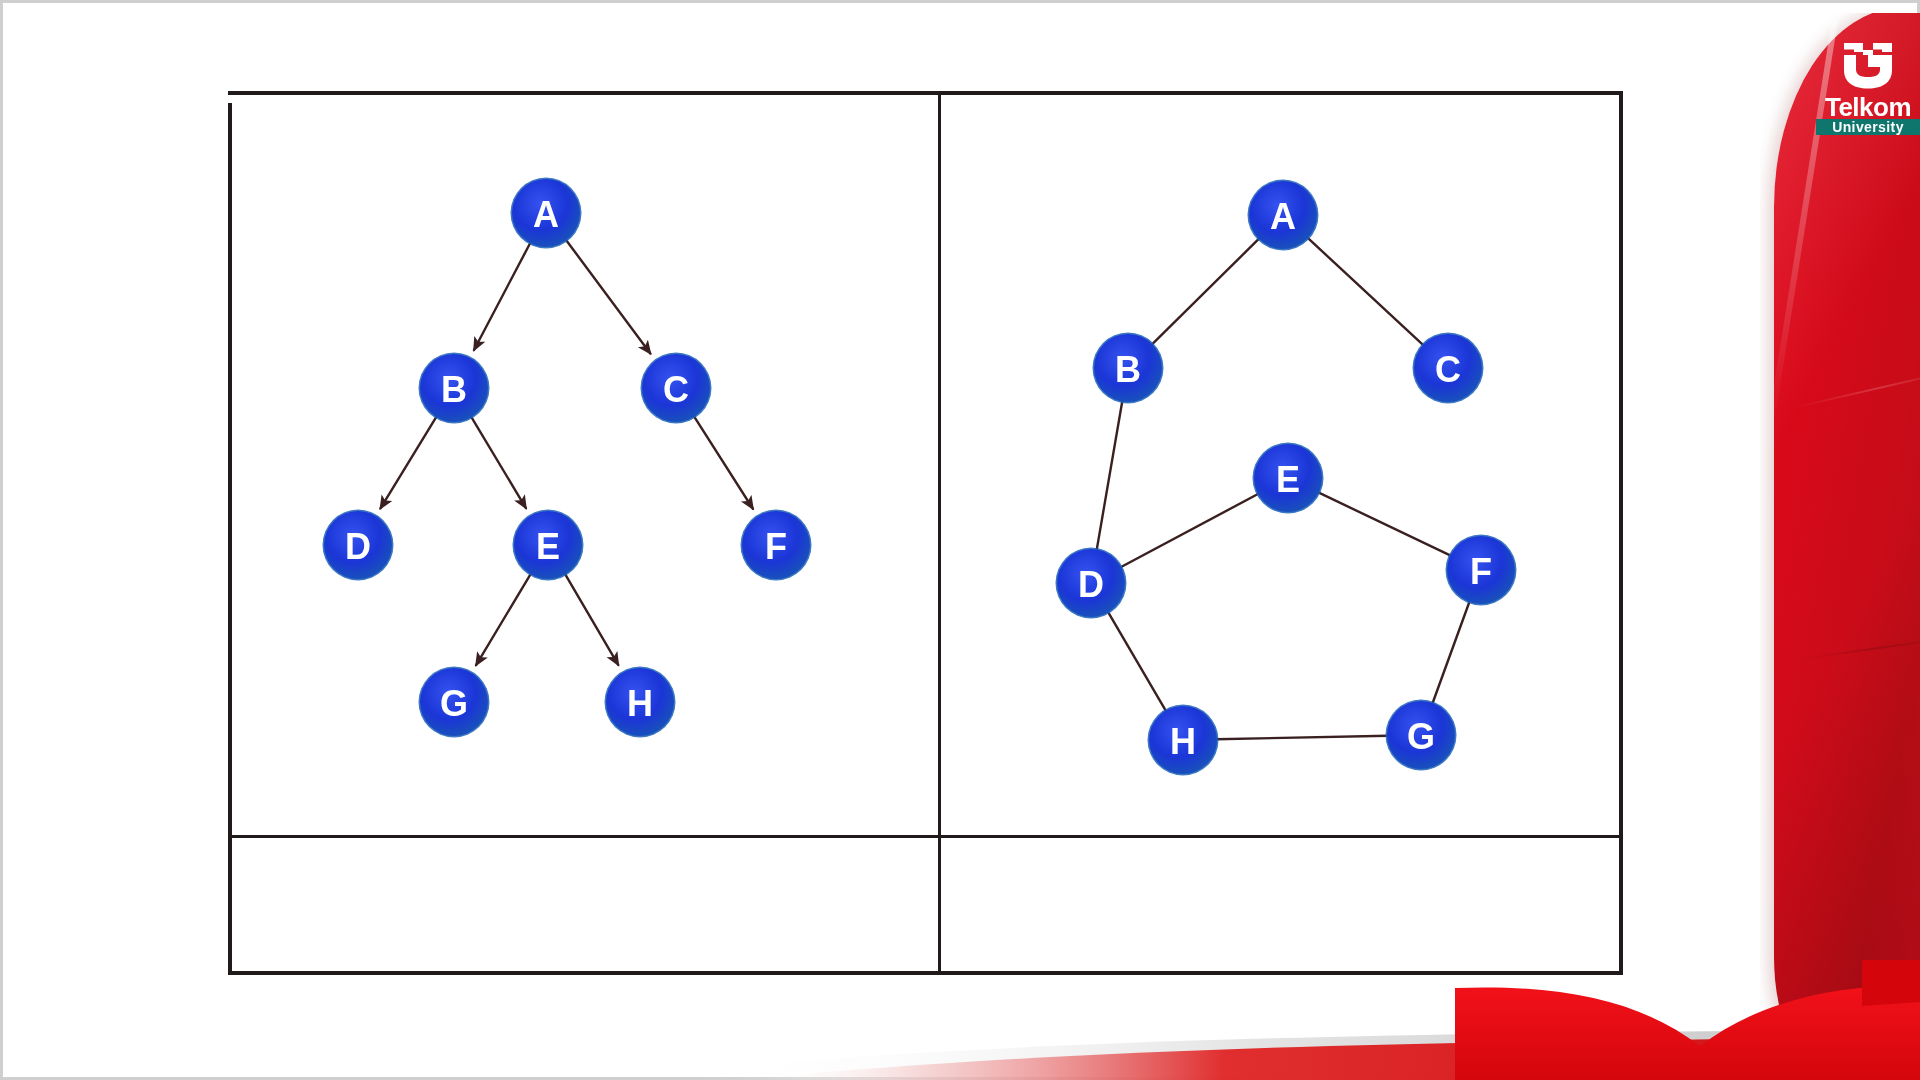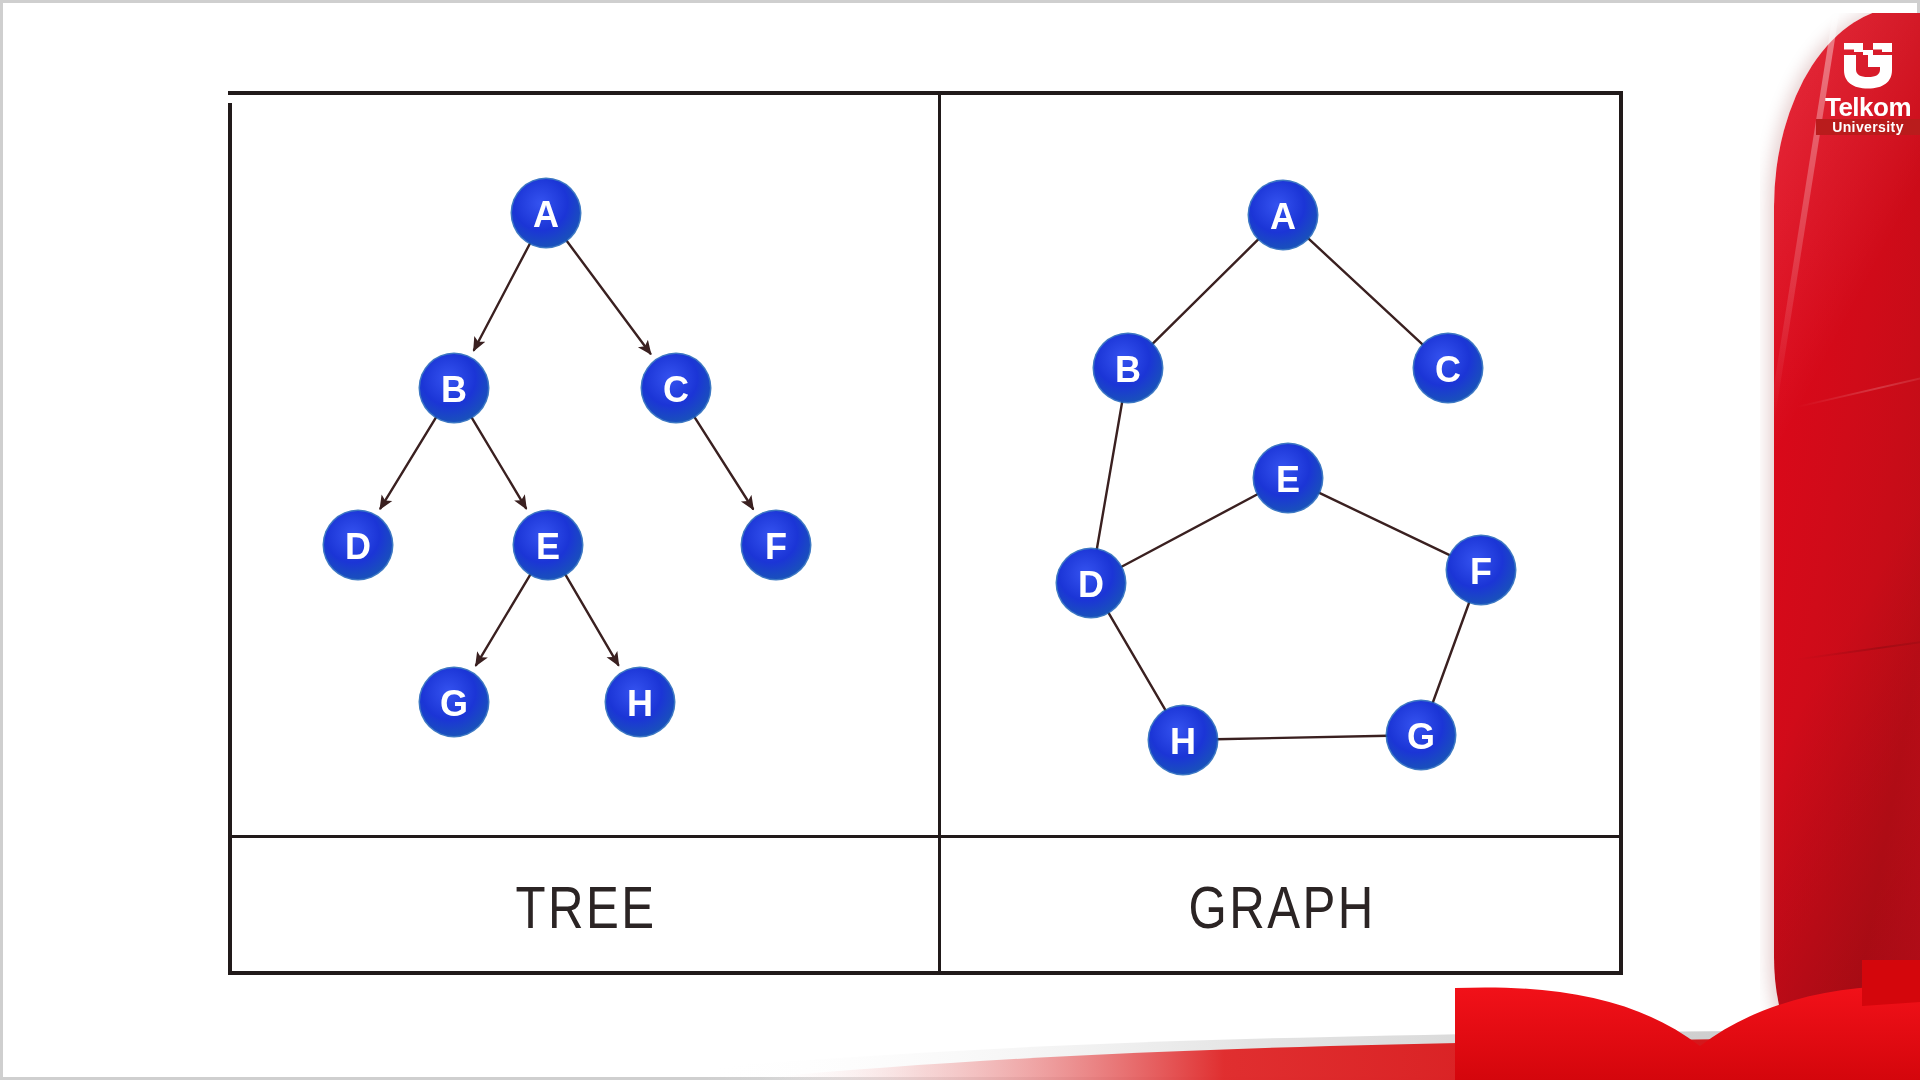--- a/index.html
+++ b/index.html
@@ -167,21 +167,21 @@
     letter-spacing: -0.5px;
   }
   .logo-sub {
     font-family: "Liberation Sans", sans-serif;
     font-weight: bold;
     font-size: 14px;
     line-height: 16px;
     text-align: center;
     color: #ffffff;
     letter-spacing: 0.4px;
-    background: #b91c1c;
+    background: #0f766e;
   }
 
   
   .bottom-deco {
     position: absolute;
     left: 0;
     bottom: 0;
     width: 1920px;
     height: 120px;
     overflow: hidden;
@@ -320,28 +320,20 @@
             </g>
             <g>
               <circle cx="478" cy="630" r="35.5" fill="#1b60b8" opacity="0.85"></circle>
               <circle cx="478" cy="630" r="34" fill="url(#nodeGrad)"></circle>
               <text x="478" y="631" text-anchor="middle" dominant-baseline="central" fill="#ffffff" font-family="&quot;Liberation Sans&quot;, sans-serif" font-size="36" font-weight="bold">G</text>
             </g>
           </g>
       </svg>
     </div>
 
-    <div class="caption-row">
-      <div class="caption-cell caption-tree">
-        <span class="caption-text">TREE</span>
-      </div>
-      <div class="caption-cell caption-graph">
-        <span class="caption-text">GRAPH</span>
-      </div>
-    </div>
 
   </div>
 
   <div class="banner">
     <div class="banner-shape">
       <div class="banner-gloss"></div>
       <div class="banner-crease-1"></div>
       <div class="banner-crease-2"></div>
     </div>
     <div class="logo">

